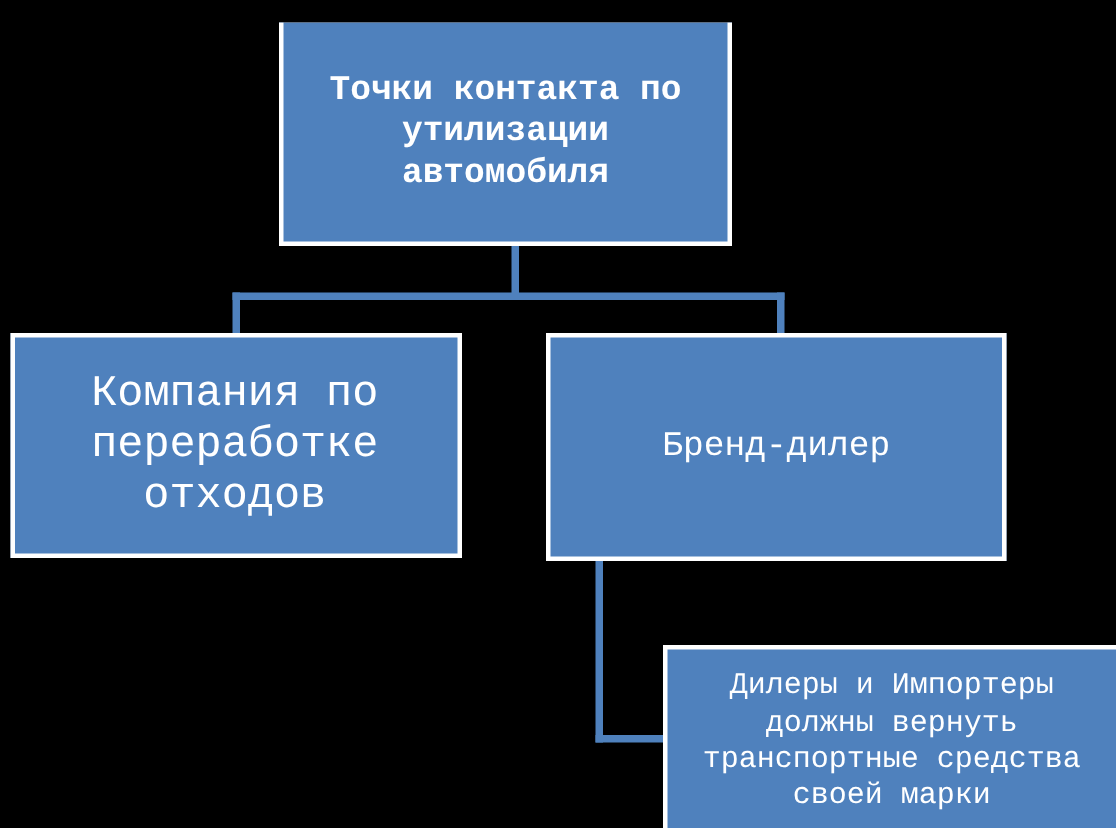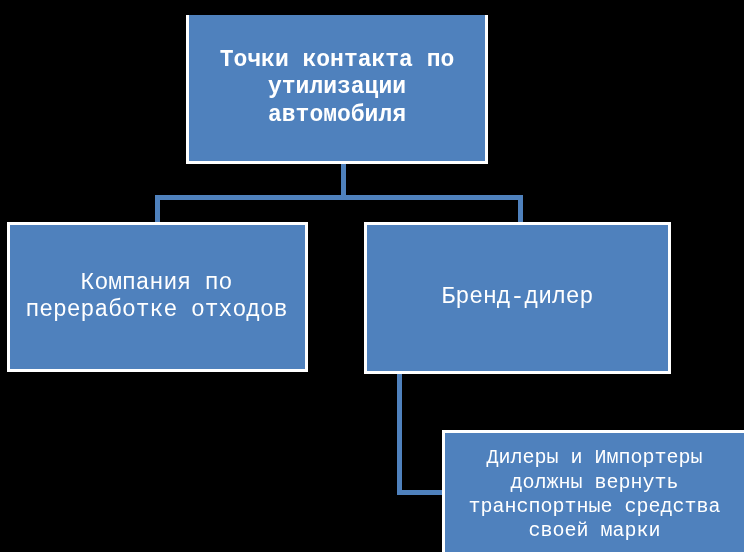--- a/index.html
+++ b/index.html
@@ -43,21 +43,21 @@
     font-size: 23px;
     font-weight: bold;
   }
   #node-root span { padding: 0 8px; }
 
   #node-recycler {
     left: 7px;
     top: 207px;
     width: 301px;
     height: 150px;
-    font-size: 23px;
+    font-size: 29px;
   }
   #node-recycler span {
     width: 330px;
     margin-left: -2px;
   }
 
   #node-dealer {
     left: 364px;
     top: 207px;
     width: 307px;

